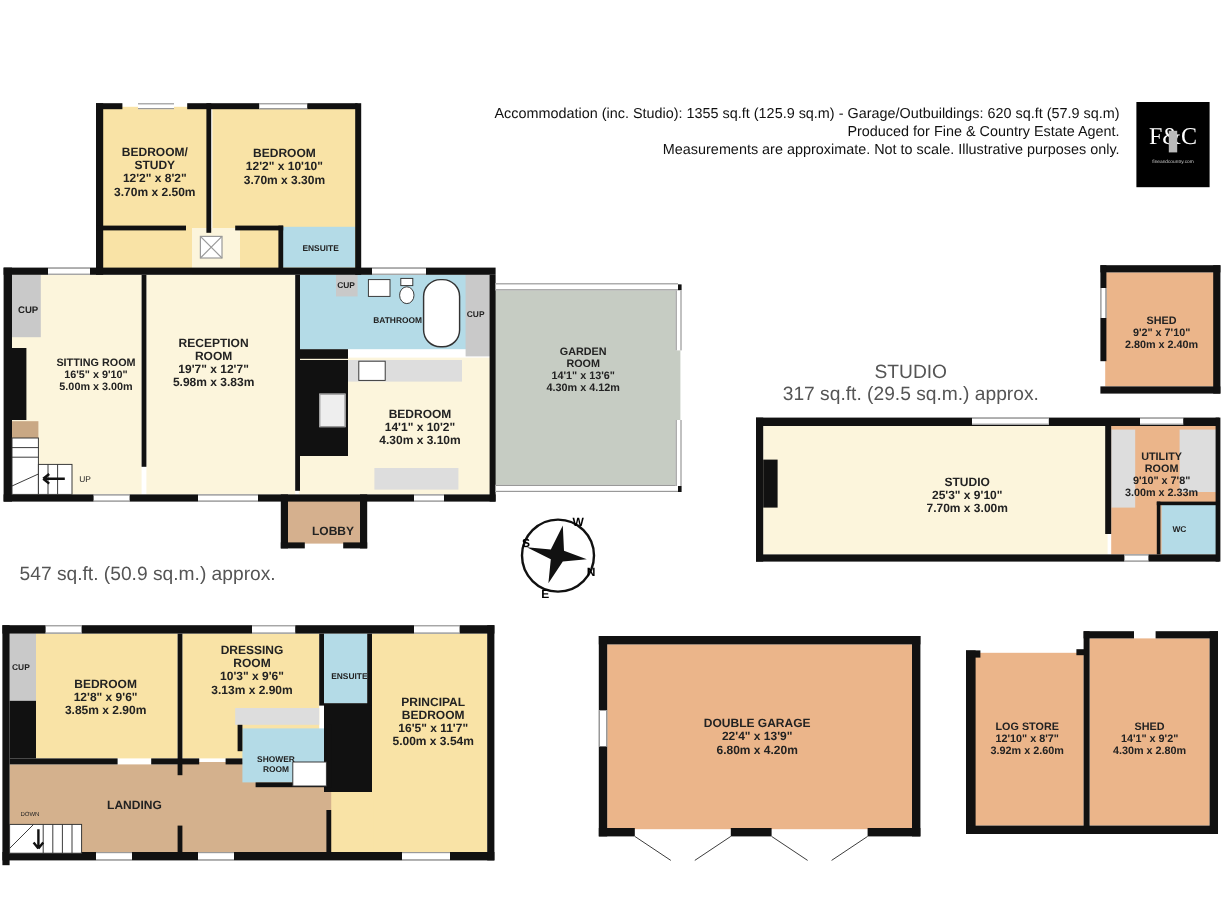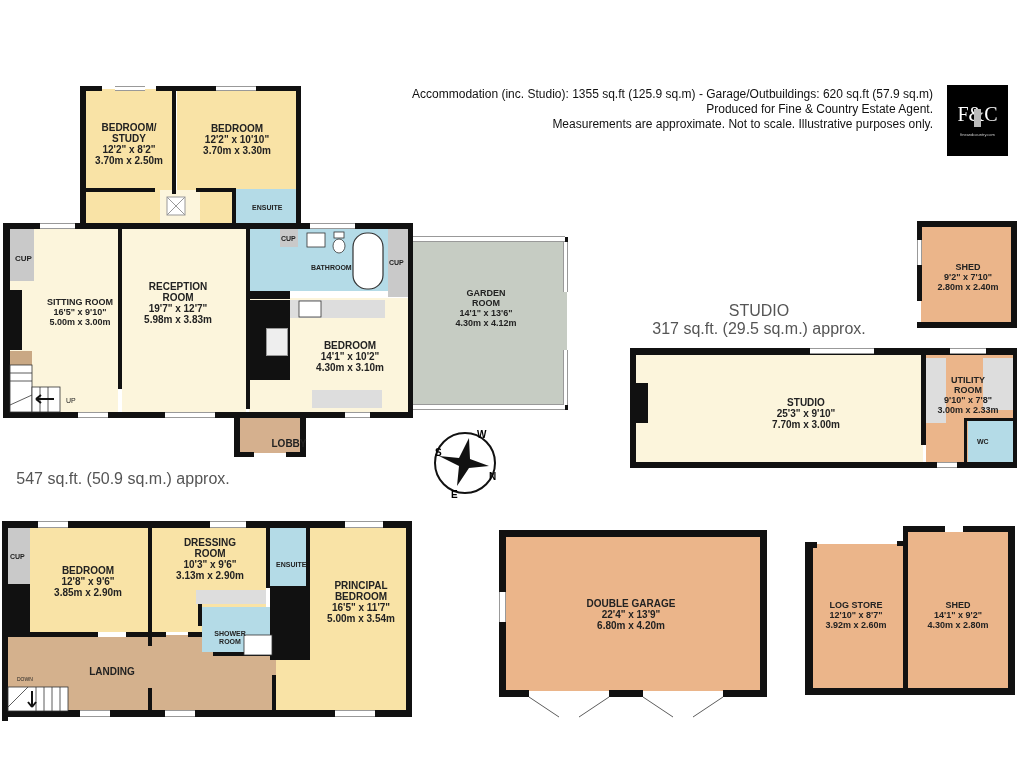--- a/index.html
+++ b/index.html
@@ -172,21 +172,21 @@
     <span>BEDROOM</span>
     <span>14'1"  x 10'2"</span>
     <span>4.30m  x 3.10m</span>
   </div>
   <div class="lbl" style="left:486px;top:288px;font-size:9px;line-height:10px;">
     <span>GARDEN</span>
     <span>ROOM</span>
     <span>14'1"  x 13'6"</span>
     <span>4.30m  x 4.12m</span>
   </div>
-  <div class="lbl" style="left:289px;top:438px;">LOBBY</div>
+  <div class="lbl" style="left:265px;top:438px;padding-left:25px;">LOBBY</div>
   <div class="small" style="left:15px;top:254px;font-size:8px;">CUP</div>
   <div class="small" style="left:281px;top:235px;">CUP</div>
   <div class="small" style="left:389px;top:259px;">CUP</div>
   <div class="small" style="left:66px;top:397px;font-weight:normal;">UP</div>
 </div>
 
 <svg style="left:425px;top:428px;" width="80" height="70">
   <circle cx="40" cy="35" r="30" fill="none" stroke="#111" stroke-width="2"></circle>
   <path d="M44 10 L34 30 L14 28 L34 38 L32 58 L44 40 L64 38 L45 31 Z" fill="#111"></path>
   <text x="10" y="28" font-size="10" font-family="Liberation Sans, sans-serif" font-weight="bold">S</text>

